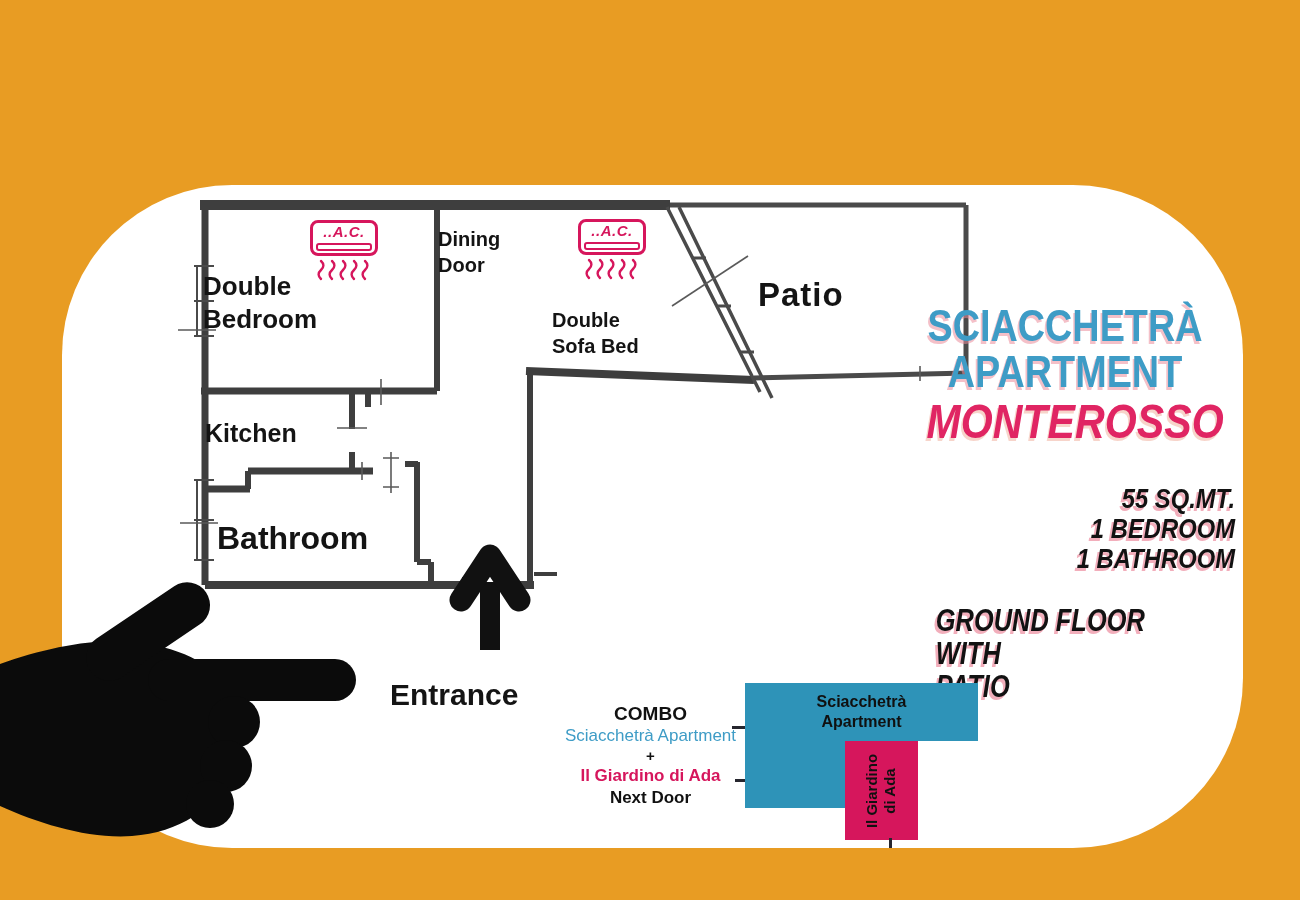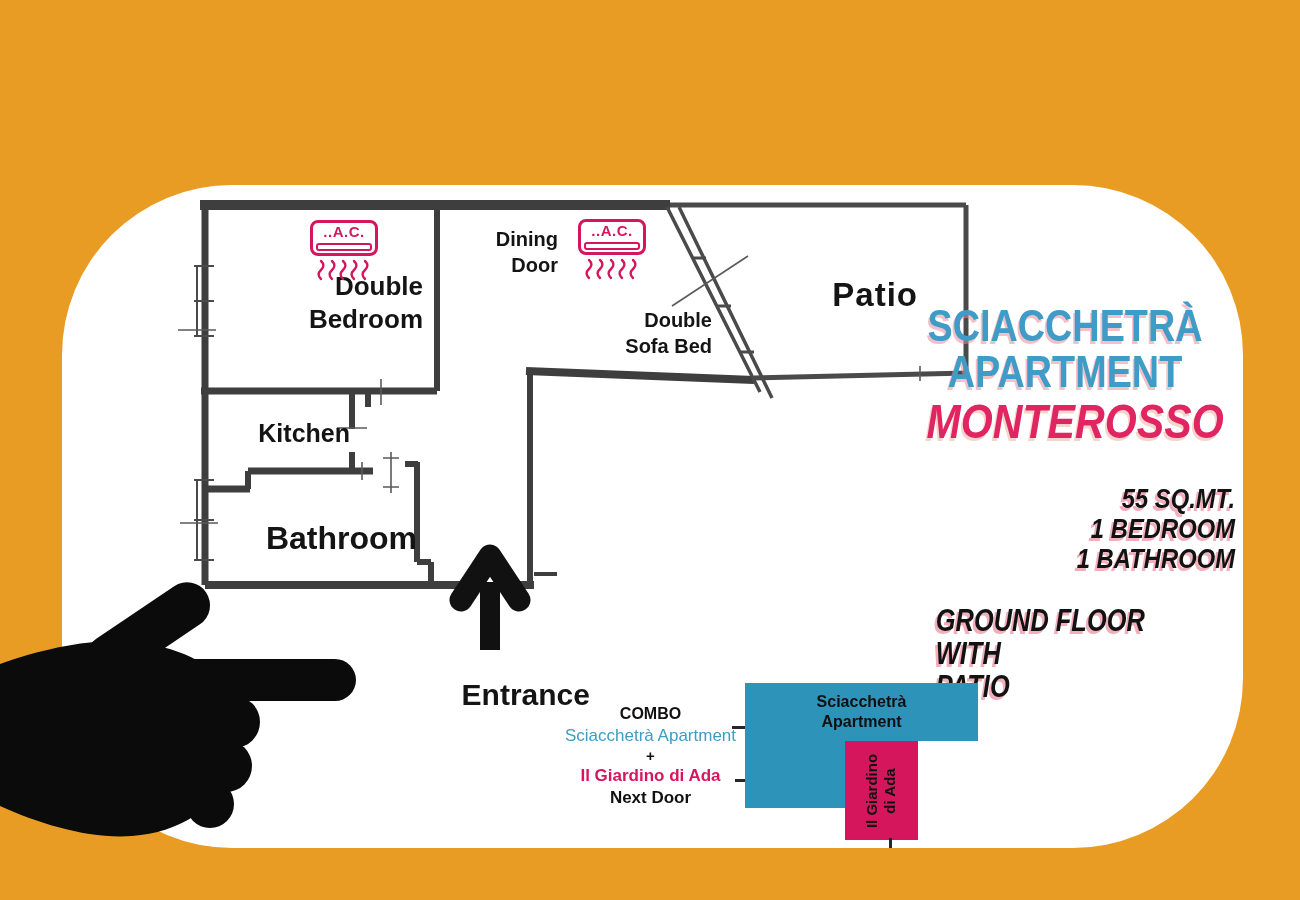--- a/index.html
+++ b/index.html
@@ -6,49 +6,49 @@
   body{background:var(--background,#E89C23);font-family:"Liberation Sans","DejaVu Sans",sans-serif;}
   .stage{position:relative;width:1300px;height:900px;overflow:hidden;background:var(--background,#E89C23);}
   .card{position:absolute;left:62px;top:185px;width:1181px;height:663px;background:var(--card,#fff);border-radius:170px;}
   .layer{position:absolute;left:0;top:0;width:1300px;height:900px;}
   svg{display:block;}
   
   .w  {stroke:var(--wall,#3E3E3E);fill:none;stroke-linecap:butt;}
   .wl {stroke:var(--wall-light,#4A4A4A);fill:none;stroke-linecap:butt;}
   .tk {stroke:#5A5A5A;fill:none;stroke-width:1.6;}
   
-  .lbl{position:absolute;text-align:right;color:var(--text-dark,#141414);font-weight:700;}
+  .lbl{position:absolute;text-align:left;color:var(--text-dark,#141414);font-weight:700;}
   .lbl-bedroom{left:203px;top:270px;width:220px;font-size:26px;line-height:33px;}
   .lbl-dining{left:438px;top:226px;width:120px;font-size:20px;line-height:26px;}
   .lbl-sofa{left:552px;top:307px;width:160px;font-size:20px;line-height:26px;}
   .lbl-kitchen{left:205px;top:419px;width:145px;font-size:25px;}
   .lbl-bathroom{left:217px;top:520px;width:200px;font-size:32px;}
   .lbl-patio{left:758px;top:276px;width:160px;font-size:33px;letter-spacing:1px;}
   .lbl-entrance{left:390px;top:678px;width:200px;font-size:30px;}
   
-  .ac{position:absolute;width:68px;text-align:center;}
+  .ac{position:absolute;width:68px;text-align:center;font-style:italic;}
   .ac-unit{position:relative;width:62px;height:30px;border:3px solid var(--accent-pink,#D6165C);border-radius:8px;background:#fff;margin:0 auto;}
   .ac-text{position:absolute;left:0;right:0;top:0px;color:var(--accent-pink,#D6165C);font-weight:700;font-size:15px;letter-spacing:.5px;}
   .ac-bar{position:absolute;left:3px;right:3px;bottom:2px;height:4px;border:2px solid var(--accent-pink,#D6165C);border-radius:3px;}
   .ac-waves{margin:3px auto 0;}
   .ac1{left:310px;top:220px;}
   .ac2{left:578px;top:219px;}
   
   .title-block{position:absolute;left:900px;top:303px;width:330px;text-align:center;}
   .t-line{font-weight:800;transform:scaleX(.84);transform-origin:50% 50%;white-space:nowrap;}
   .t-blue{color:var(--accent-blue,#3E9CC6);font-size:45px;line-height:46px;text-shadow:-2px 3px 0 rgba(235,140,155,.55);}
   .t-pink{color:var(--title-pink,#E02563);font-size:49px;line-height:52px;font-style:italic;text-shadow:-2px 3px 0 rgba(240,170,150,.5);}
   
   .stats{position:absolute;left:939px;top:484px;width:320px;text-align:right;}
   .floorinfo{position:absolute;left:907px;top:604px;width:320px;}
   .s-line{color:#121212;font-weight:800;font-style:italic;font-size:28px;line-height:30px;transform:scaleX(.85);transform-origin:50% 50%;white-space:nowrap;text-shadow:-3px 3px 0 var(--shadow-pink,#F2AEBB);}
   .f-line{color:#121212;font-weight:800;font-style:italic;font-size:31px;line-height:33px;transform:scaleX(.82);transform-origin:50% 50%;white-space:nowrap;text-shadow:-3px 3px 0 var(--shadow-pink,#F2AEBB);}
   
   .combo-text{position:absolute;left:548px;top:702px;width:205px;text-align:center;}
-  .c-heading{color:#111;font-weight:800;font-size:16px;line-height:23px;}
+  .c-heading{color:#111;font-weight:800;font-size:19px;line-height:23px;}
   .c-blue{color:var(--accent-blue,#3D9CC5);font-weight:400;font-size:17px;line-height:22px;}
   .c-plus{color:#111;font-weight:700;font-size:15px;line-height:18px;}
   .c-pink{color:var(--accent-pink,#D6165C);font-weight:700;font-size:17px;line-height:22px;}
   .c-note{color:#111;font-weight:700;font-size:17px;line-height:21px;}
   .combo-blue-top{position:absolute;left:745px;top:683px;width:233px;height:58px;background:var(--combo-blue,#2E93B8);display:flex;flex-direction:column;justify-content:center;}
   .combo-blue-bottom{position:absolute;left:745px;top:741px;width:100px;height:67px;background:var(--combo-blue,#2E93B8);}
   .combo-pink{position:absolute;left:845px;top:741px;width:73px;height:99px;background:var(--accent-pink,#D6165C);display:flex;align-items:center;justify-content:center;}
   .cb-label{color:#101010;font-weight:700;font-size:16px;line-height:20px;text-align:center;}
   .rot{transform:rotate(-90deg);white-space:nowrap;text-align:center;color:#101010;font-weight:700;font-size:15px;line-height:18px;}
   .dtick{position:absolute;background:#26262e;}

